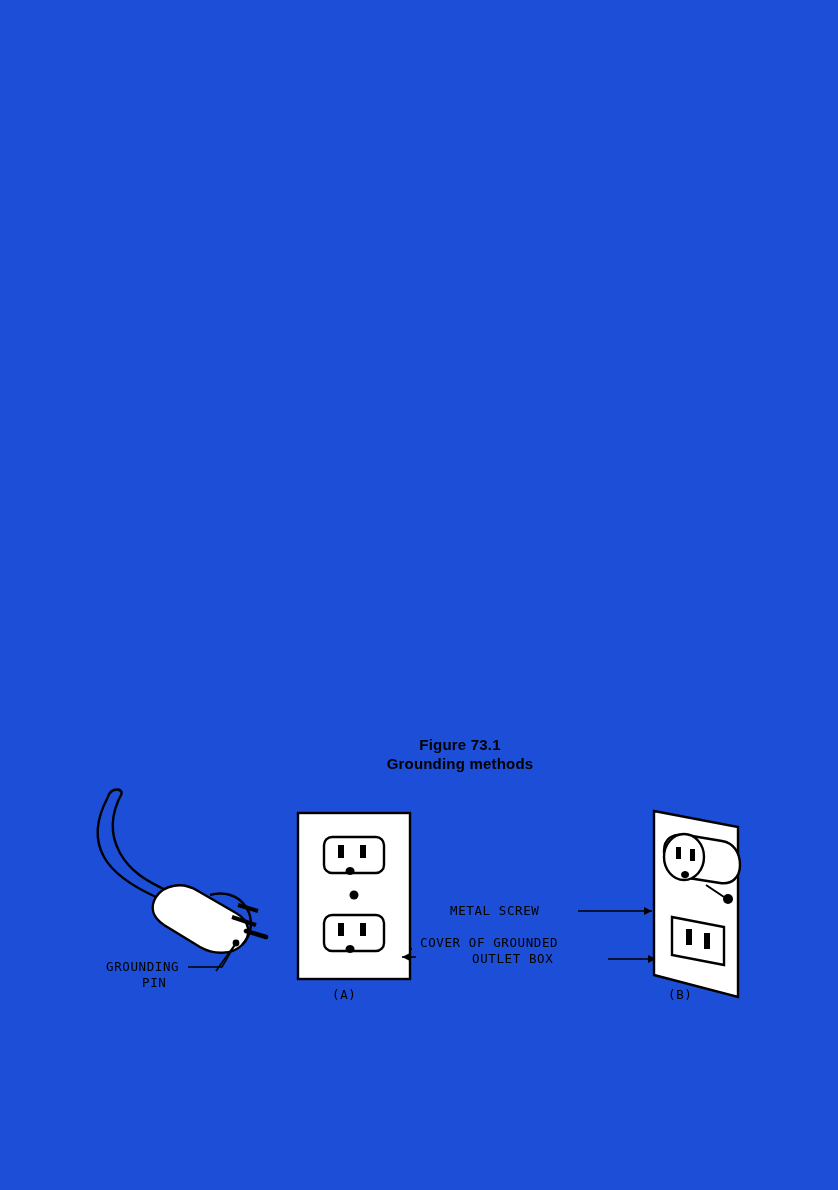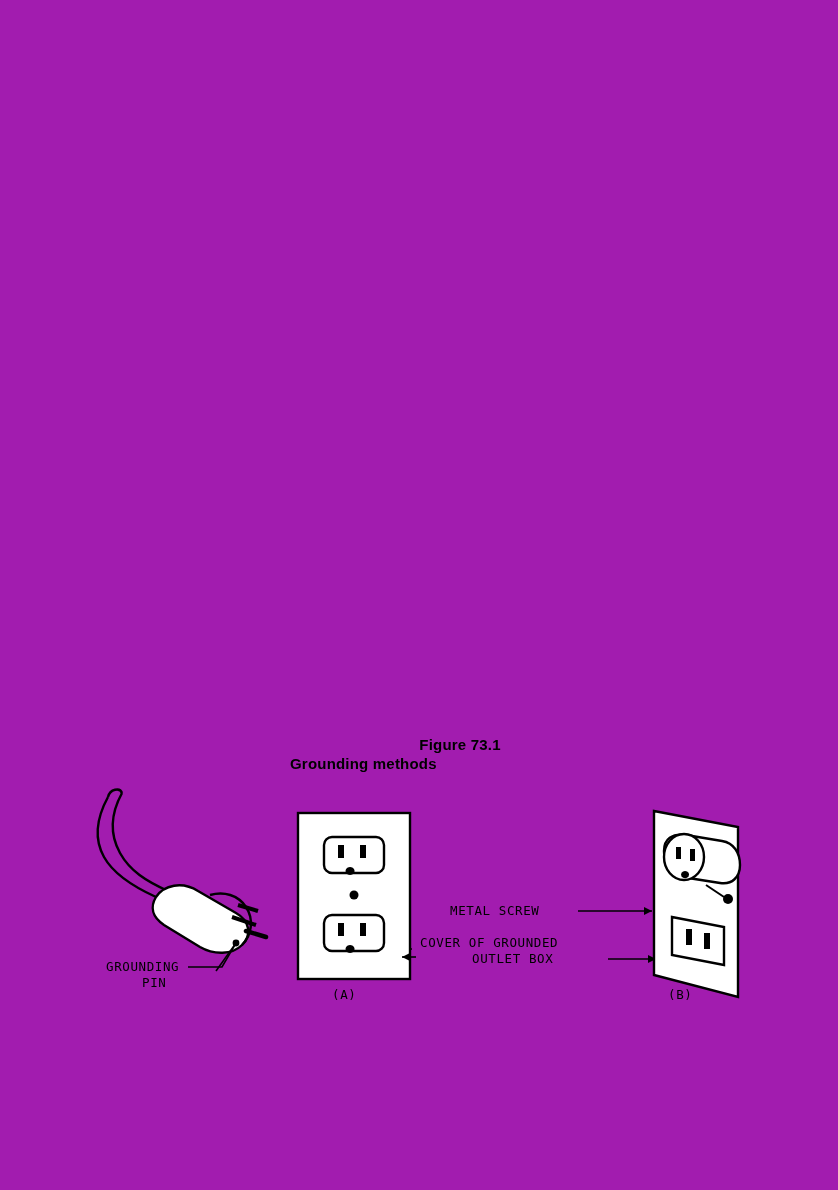--- a/index.html
+++ b/index.html
@@ -12,21 +12,21 @@
     height: 1190px;
     position: relative;
     font-family: "Liberation Sans", sans-serif;
     overflow: hidden;
   }
   #page {
     position: absolute;
     left: 0; top: 0;
     width: 838px;
     height: 1190px;
-    background: #a21caf;
+    background: #1d4ed8;
   }
   #figure-block {
     position: absolute;
     left: 60px;
     top: 735px;
     width: 720px;
     height: 300px;
   }
   .fig-title {
     position: absolute;
@@ -39,21 +39,21 @@
     font-size: 15px;
     color: #000000;
     line-height: 19px;
     letter-spacing: 0.2px;
   }
   .fig-title-line2 {
     position: absolute;
     left: 230px;
     top: 19px;
     width: 340px;
-    text-align: left;
+    text-align: center;
     font-family: "Liberation Sans", sans-serif;
     font-weight: bold;
     font-size: 15px;
     color: #000000;
     line-height: 19px;
     letter-spacing: 0.2px;
   }
   svg.diagram {
     position: absolute;
     left: 0;

